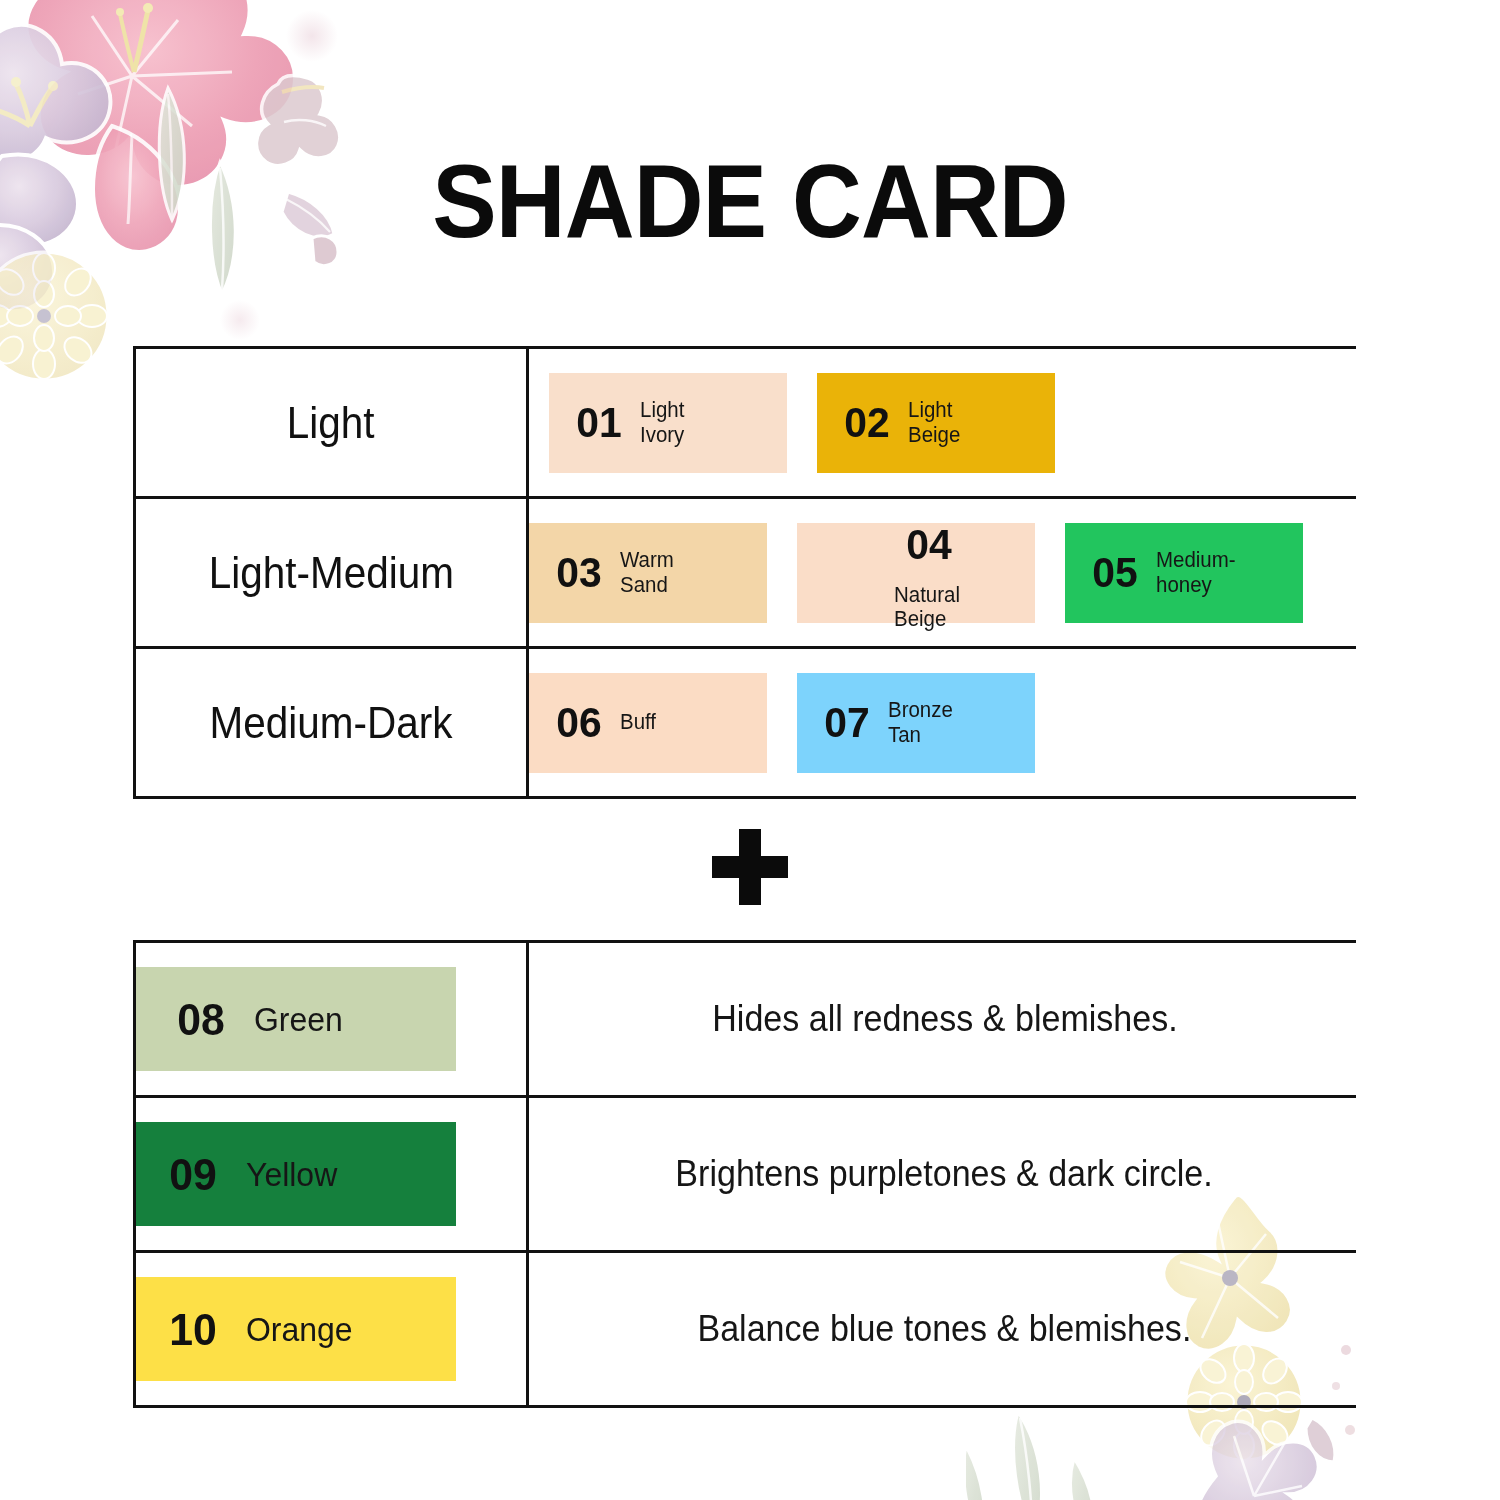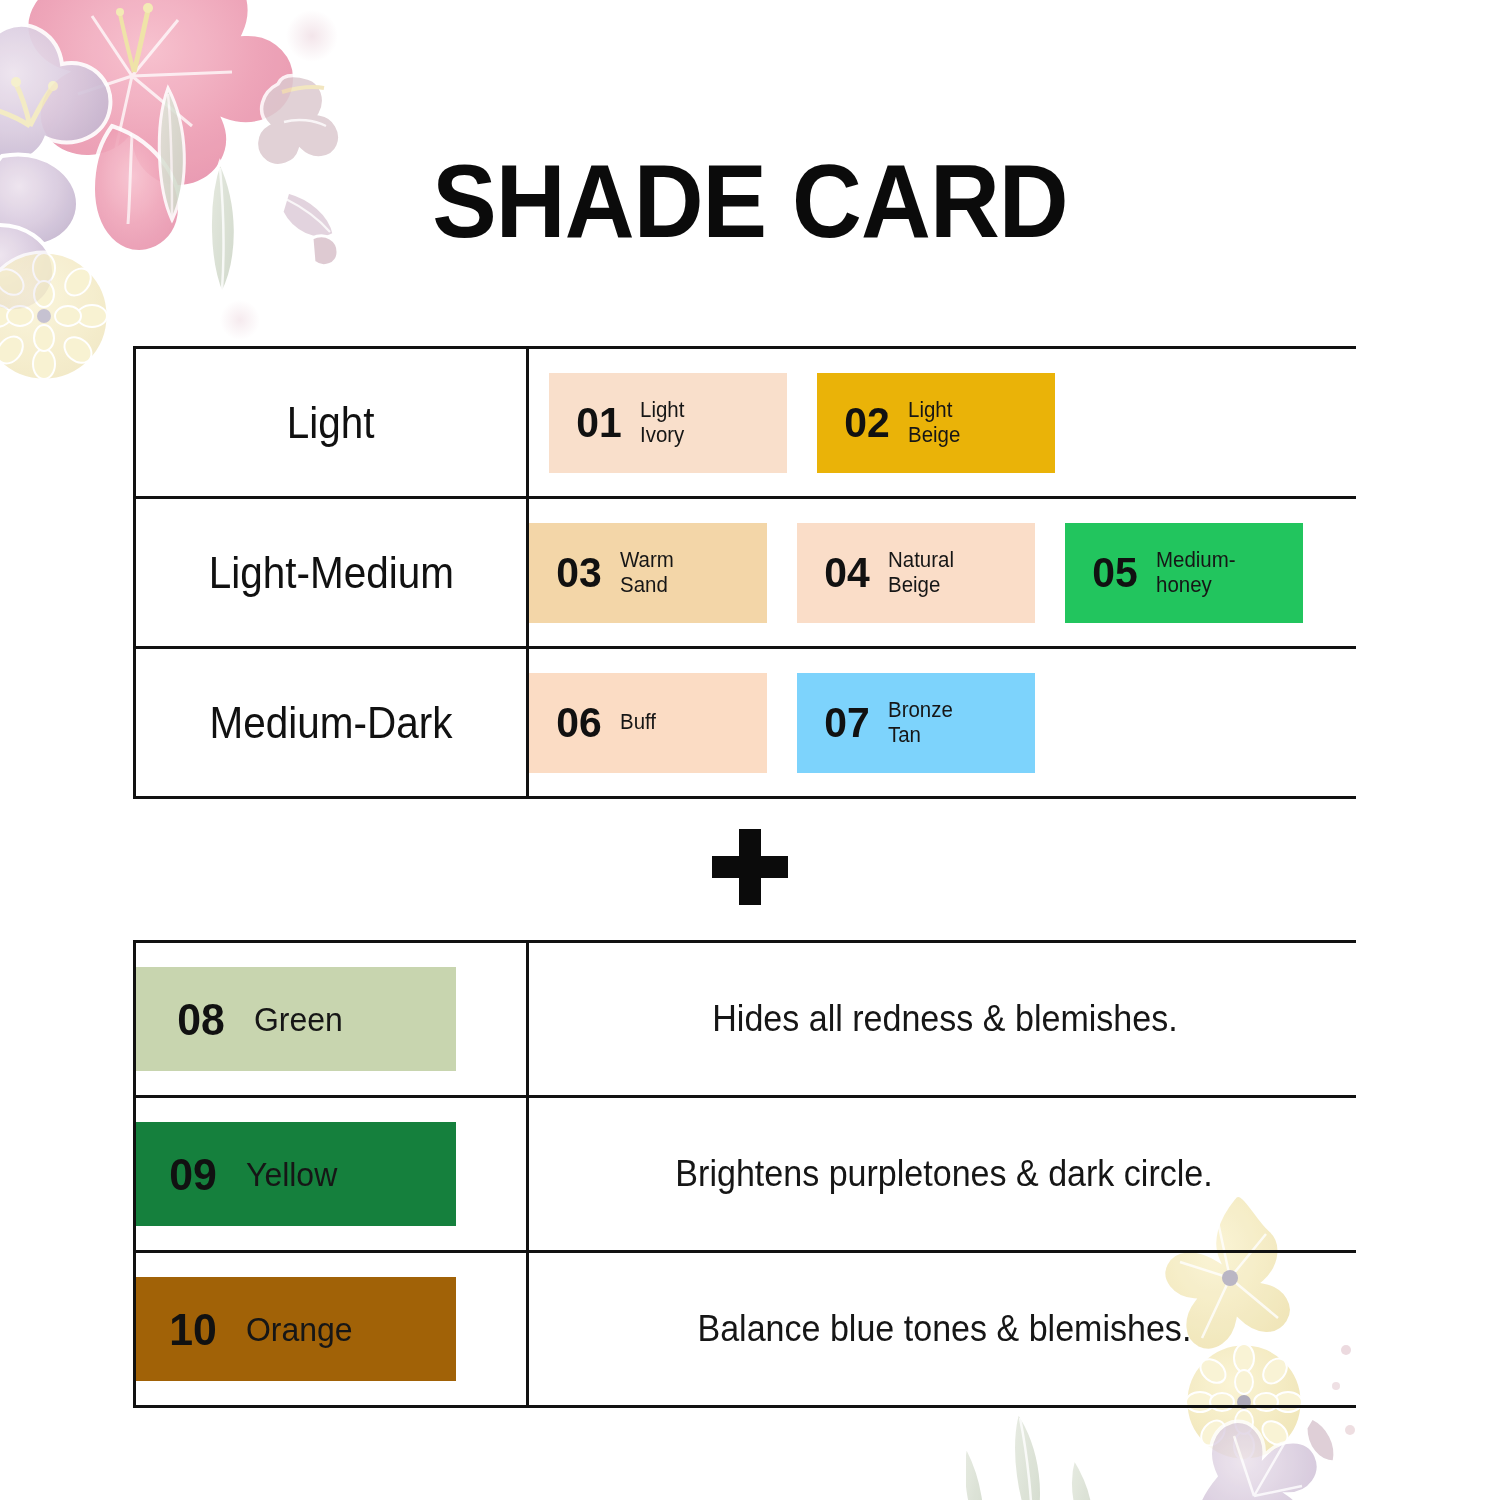--- a/index.html
+++ b/index.html
@@ -371,21 +371,21 @@
         <td class="tone-label-cell">
           <span class="tone-label">Light-Medium</span>
         </td>
         <td class="swatch-cell">
           <div class="swatch-row">
             <div class="chip chip-tone" id="chip-03" style="background: rgb(243, 214, 168);">
               <span class="chip-num">03</span>
               <span class="chip-name">Warm
 Sand</span>
             </div>
-            <div class="chip chip-tone" id="chip-04" style="background: rgb(250, 221, 200);">
+            <div class="chip chip-tone" id="chip-04" style="background: rgb(250, 221, 200); flex-direction: column;">
               <span class="chip-num">04</span>
               <span class="chip-name">Natural
 Beige</span>
             </div>
             <div class="chip chip-tone" id="chip-05" style="background: #22c55e;">
               <span class="chip-num">05</span>
               <span class="chip-name">Medium-
 honey</span>
             </div>
           </div>
@@ -437,21 +437,21 @@
             <span class="chip-num">09</span>
             <span class="chip-name">Yellow</span>
           </div>
         </td>
         <td class="corr-desc-cell">
           <span class="corr-desc">Brightens purpletones &amp; dark circle.</span>
         </td>
       </tr>
       <tr style="height: 155px;">
         <td class="corr-label-cell">
-          <div class="chip chip-corr" id="chip-10" style="background: #a16207;">
+          <div class="chip chip-corr" id="chip-10" style="background: #fde047;">
             <span class="chip-num">10</span>
             <span class="chip-name">Orange</span>
           </div>
         </td>
         <td class="corr-desc-cell">
           <span class="corr-desc">Balance blue tones &amp; blemishes.</span>
         </td>
       </tr>
     </tbody>
   </table>

